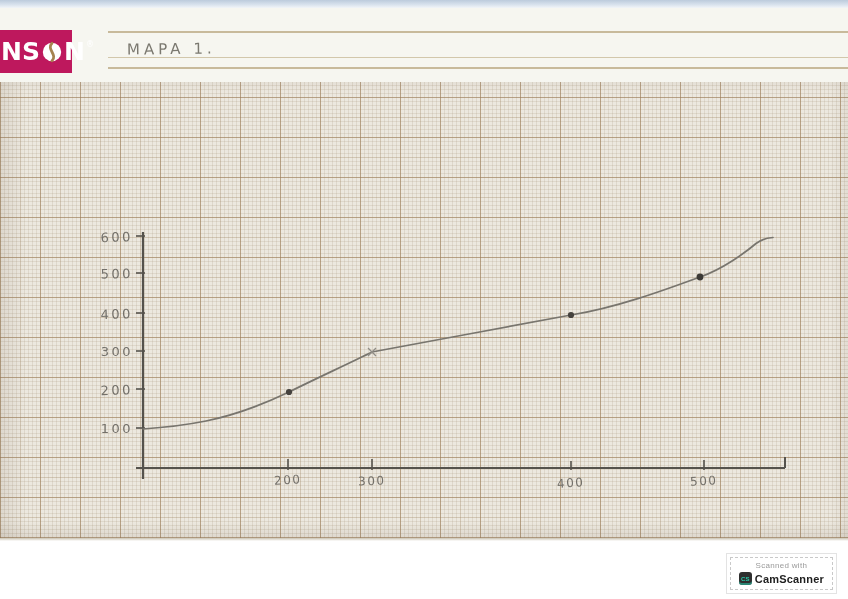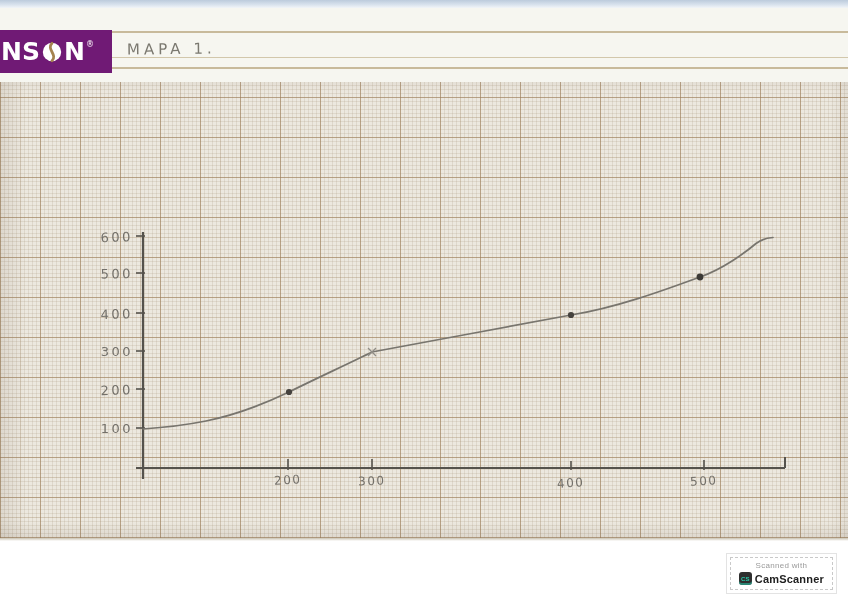--- a/index.html
+++ b/index.html
@@ -5,21 +5,21 @@
   html,body{margin:0;padding:0;background:#fff;}
   #stage{position:relative;width:848px;height:599px;background:#ffffff;overflow:hidden;
          font-family:"DejaVu Sans",sans-serif;}
 
   
   .top-strip{position:absolute;top:0;left:0;right:0;height:8px;
              background:linear-gradient(180deg,#bccbdc 0%,#d7e1ec 55%,#f2f5f8 100%);}
 
   
   .paper-header{position:absolute;top:8px;left:0;right:0;height:74px;background:#f6f6f0;}
-  .logo-block{position:absolute;left:0;top:22px;width:112px;height:43px;background:#701a75;
+  .logo-block{position:absolute;left:0;top:22px;width:72px;height:43px;background:#be185d;
               display:flex;align-items:center;justify-content:flex-start;padding-left:1px;
               box-sizing:border-box;}
   .logo-text{color:#fff;font-weight:bold;font-size:25px;letter-spacing:0px;line-height:1;
              display:flex;align-items:center;}
   .logo-reg{color:#fff;font-size:8px;margin-left:1px;margin-top:-14px;}
   .leaf-o{width:22px;height:22px;margin:0 1px;display:block;}
   .rule{position:absolute;left:108px;right:0;background:#c8ba9b;}
   .rule.r1{top:23px;height:2px;}
   .rule.r2{top:49px;height:1px;background:#d2c7ab;}
   .rule.r3{top:59px;height:2px;}

